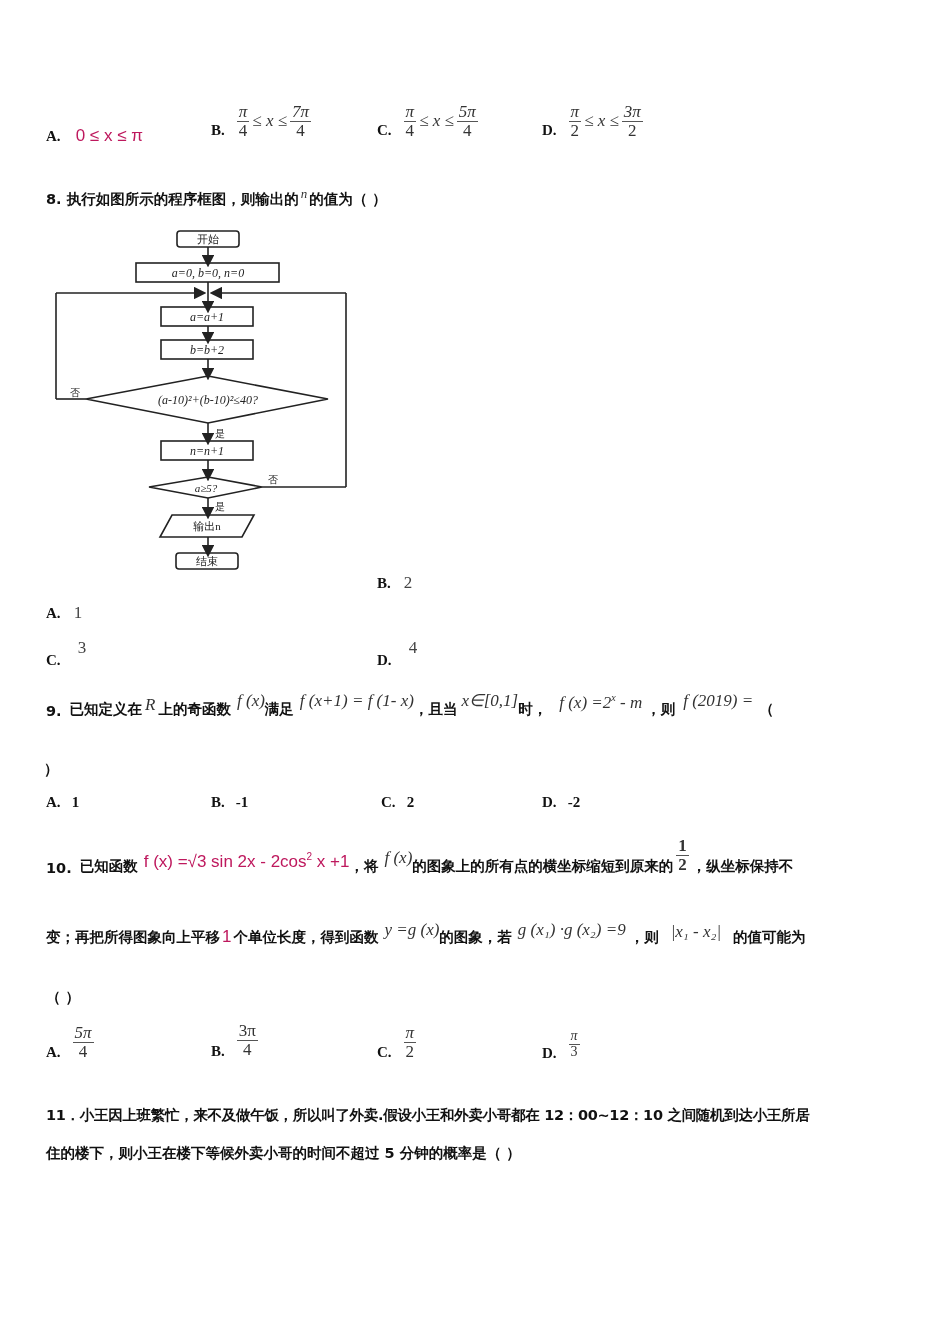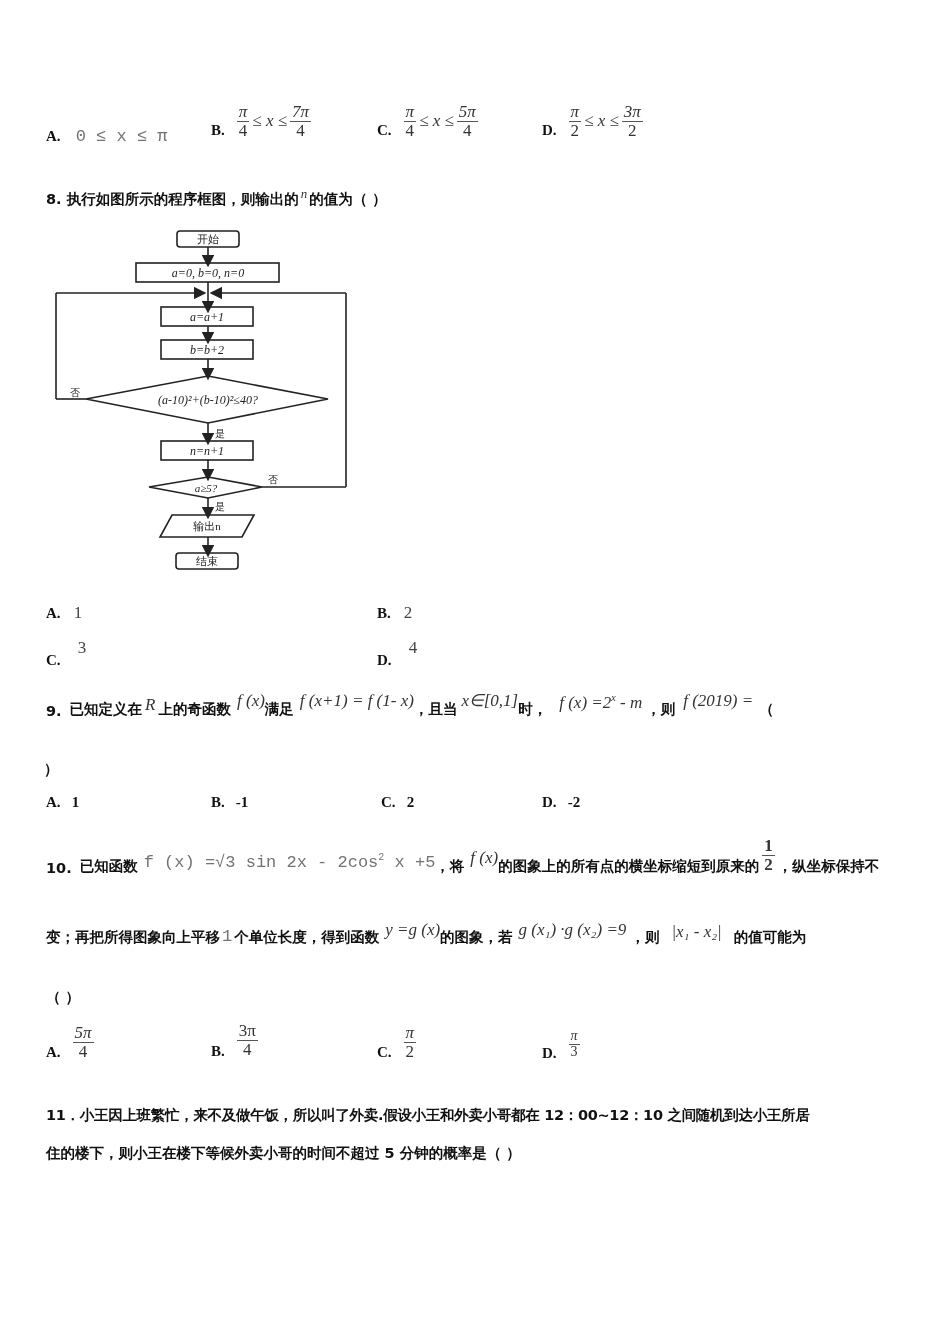--- a/index.html
+++ b/index.html
@@ -4,21 +4,21 @@
 <style>
   html, body { margin: 0; padding: 0; background: #ffffff; }
   body {
     width: 950px; height: 1344px; position: relative; overflow: hidden;
     font-family: "DejaVu Sans", sans-serif; color: #111;
   }
   .abs { position: absolute; }
   .qtext { font-size: 14.5px; font-weight: bold; white-space: nowrap; }
   .opt-label { font-family: "Liberation Serif", serif; font-weight: bold; font-size: 15px; }
   .math { font-family: "Liberation Serif", serif; font-style: italic; font-weight: normal; font-size: 17px; color: #333; }
-  .mathn { font-family: Liberation Mono, monospace; font-weight: normal; font-size: 17px; color: #737373; }
+  .mathn { font-family: Liberation Sans, sans-serif; font-weight: normal; font-size: 17px; color: #be185d; }
   .num { font-family: "Liberation Serif", serif; font-weight: normal; font-size: 17px; color: #444; }
   .frac { display: inline-flex; flex-direction: column; align-items: center; vertical-align: middle; font-family: "Liberation Serif", serif; font-size: 17px; color: #333; line-height: 1.05; }
   .frac .top { border-bottom: 1px solid #555; padding: 0 2px; }
   .frac .bot { padding: 0 2px; font-style: normal; }
   .frac .top i { font-style: italic; }
   .sup { font-size: 10px; vertical-align: super; }
   .boldopt { font-family: "Liberation Serif", serif; font-weight: bold; font-size: 15px; }
   svg text { font-family: "Liberation Serif", serif; }
 </style>
 </head>
@@ -125,21 +125,21 @@
     <text x="170" y="212" font-family="DejaVu Sans, sans-serif" font-size="10">是</text>
     <text x="223" y="258" font-family="DejaVu Sans, sans-serif" font-size="10">否</text>
     <text x="170" y="285" font-family="DejaVu Sans, sans-serif" font-size="10">是</text>
   </g>
 </svg>
 
 <div class="abs" style="left:46px; top:603px;">
   <span class="opt-label">A.</span>
   <span class="num" style="margin-left:8px;">1</span>
 </div>
-<div class="abs" style="left:377px; top:603px;">
+<div class="abs" style="left:377px; top:573px;">
   <span class="opt-label">B.</span>
   <span class="num" style="margin-left:8px;">2</span>
 </div>
 <div class="abs" style="left:46px; top:638px;">
   <span class="opt-label" style="position:relative; top:12px;">C.</span>
   <span class="num" style="margin-left:12px;">3</span>
 </div>
 <div class="abs" style="left:377px; top:638px;">
   <span class="opt-label" style="position:relative; top:12px;">D.</span>
   <span class="num" style="margin-left:12px;">4</span>
@@ -176,21 +176,21 @@
   <span class="boldopt" style="margin-left:6px;">2</span>
 </div>
 <div class="abs" style="left:542px; top:792px;">
   <span class="boldopt">D.</span>
   <span class="boldopt" style="margin-left:6px;">-2</span>
 </div>
 
 <div class="abs qtext" style="left:46px; top:826px; display:flex; align-items:flex-end; height:50px;">
   <span style="margin-right:8px;">10.</span>
   <span>已知函数</span>
-  <span class="mathn" style="margin-left:6px; position:relative; top:-4px;"><span>f (x) =√3 sin 2x - 2cos</span><span class="sup">2</span><span> x +5</span></span>
+  <span class="mathn" style="margin-left:6px; position:relative; top:-4px;"><span>f (x) =√3 sin 2x - 2cos</span><span class="sup">2</span><span> x +1</span></span>
   <span>，将</span>
   <span class="math" style="margin-left:6px; position:relative; top:-8px;">f (x)</span>
   <span>的图象上的所有点的横坐标缩短到原来的</span>
   <span class="frac" style="margin:0 3px; position:relative; top:-2px;">
       <span class="top">1</span>
       <span class="bot">2</span>
     </span>
   <span>，纵坐标保持不</span>
 </div>
 <div class="abs qtext" style="left:46px; top:928px; display:flex; align-items:flex-start;">

